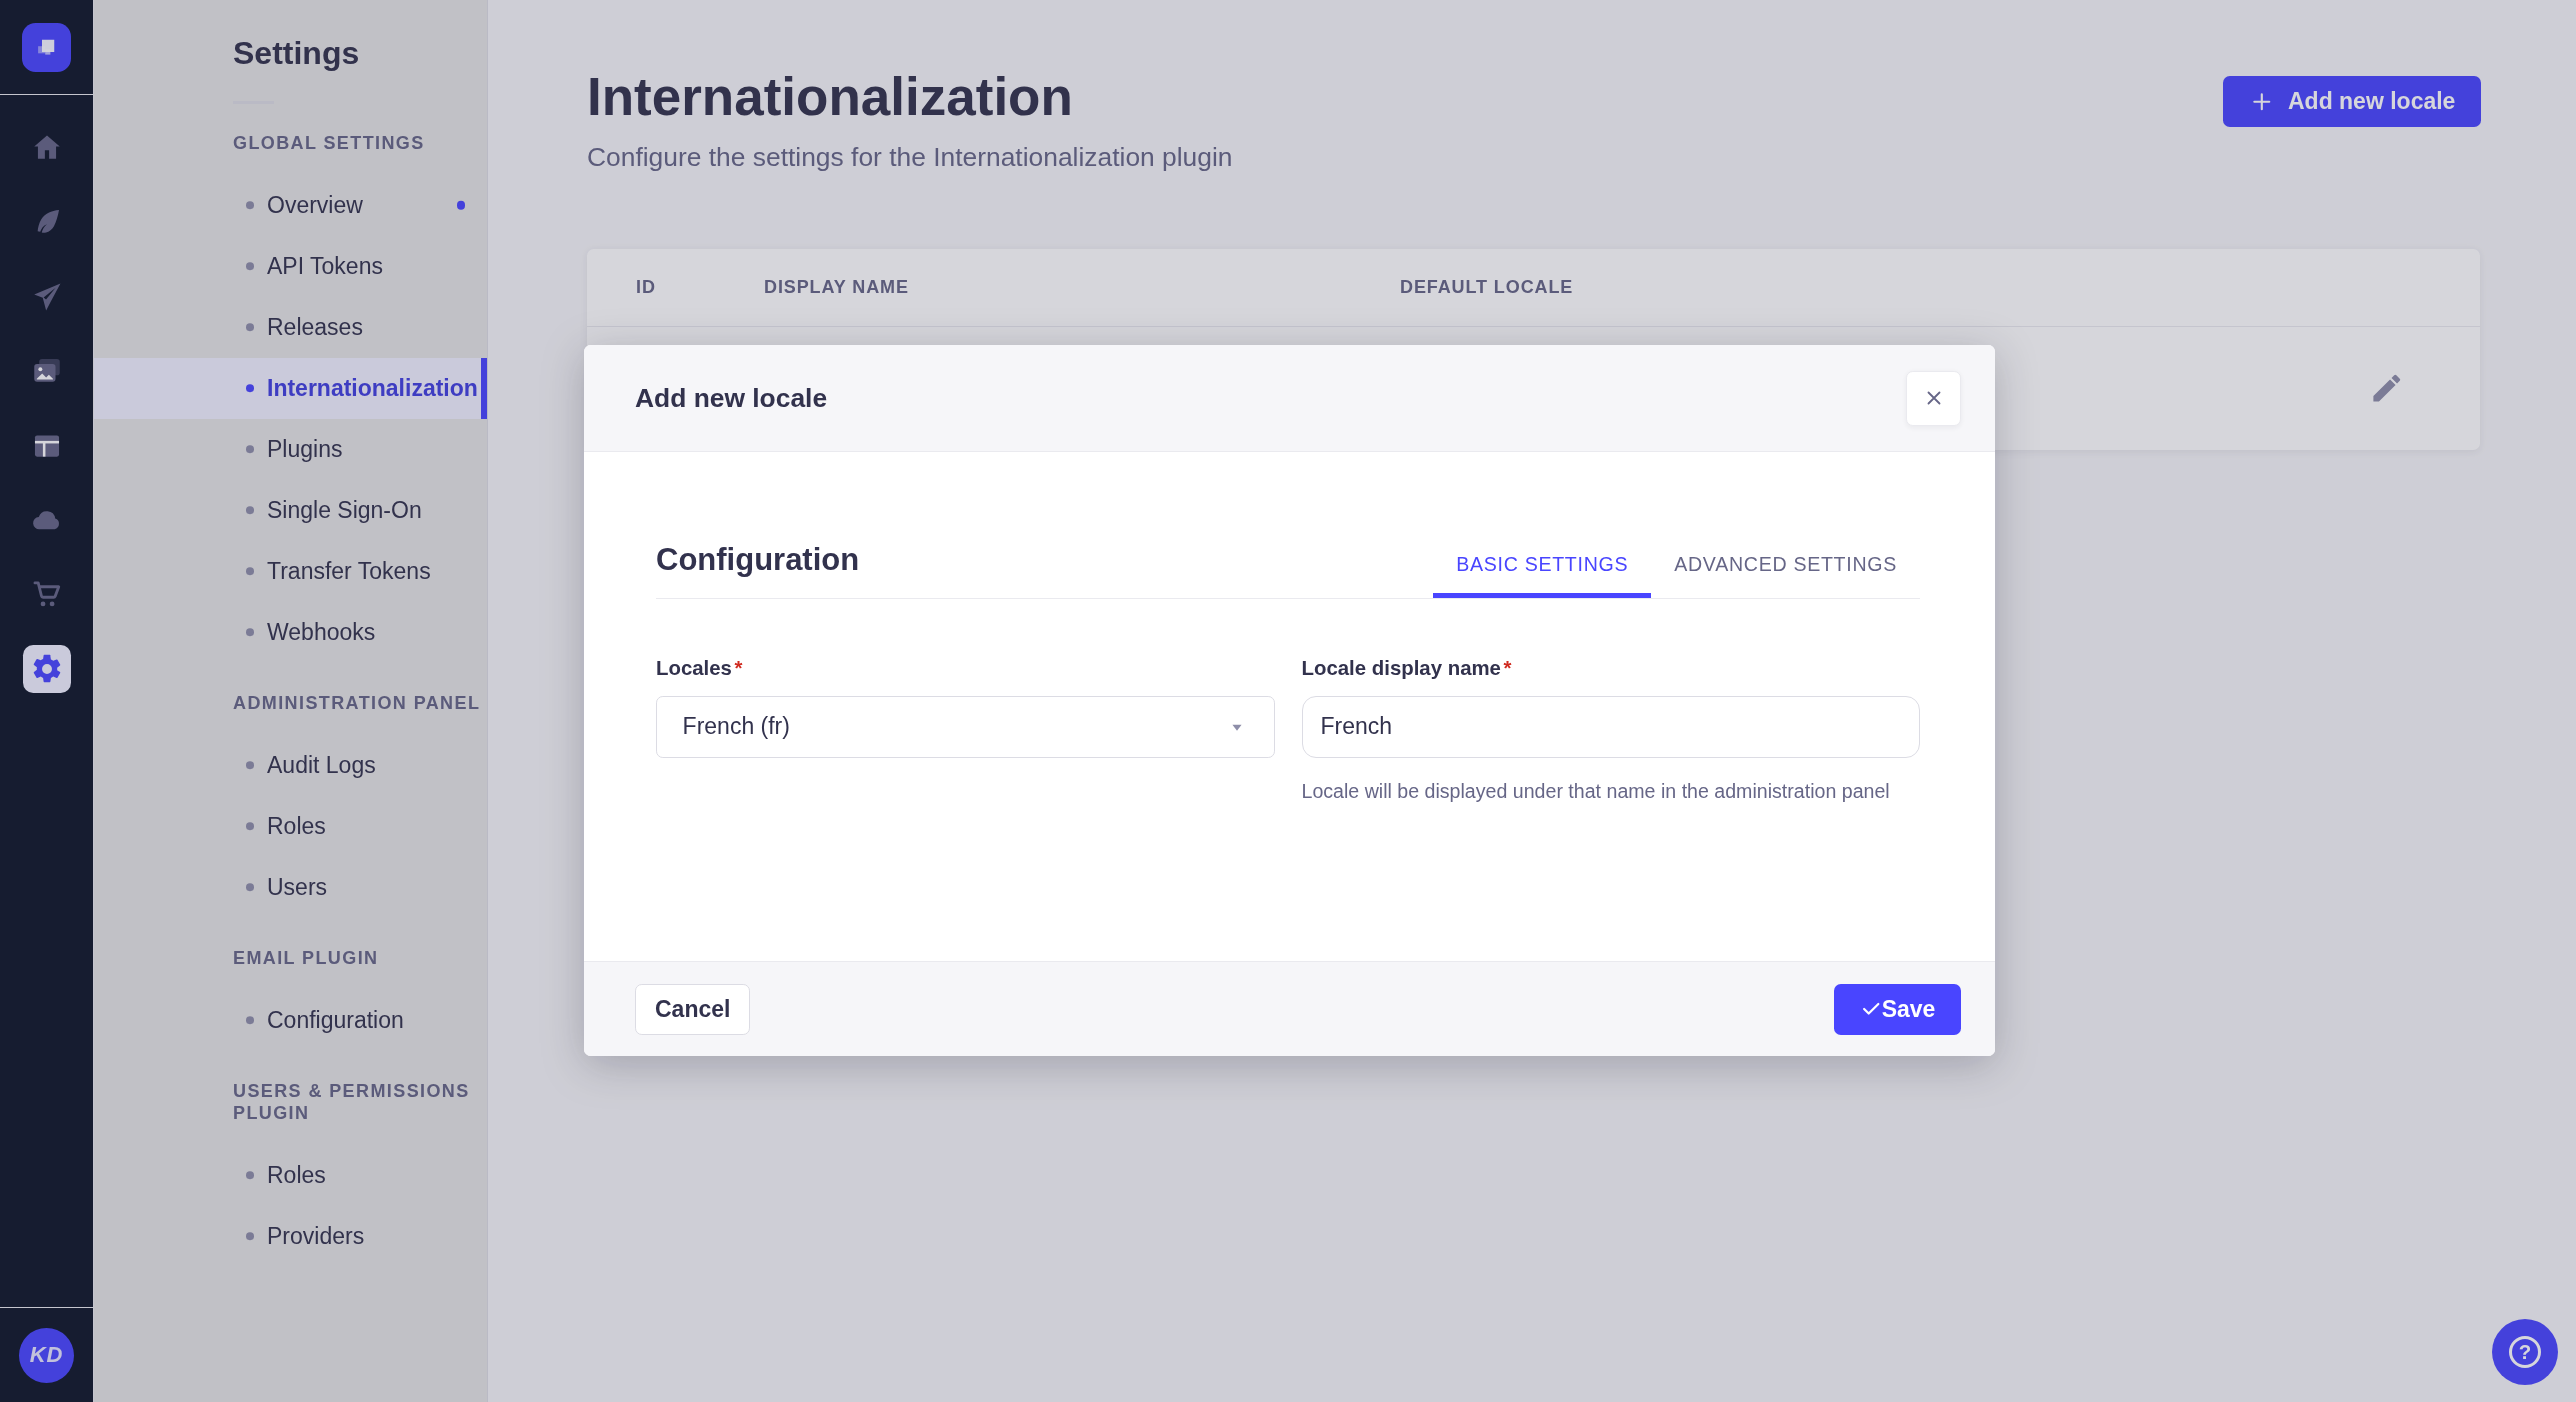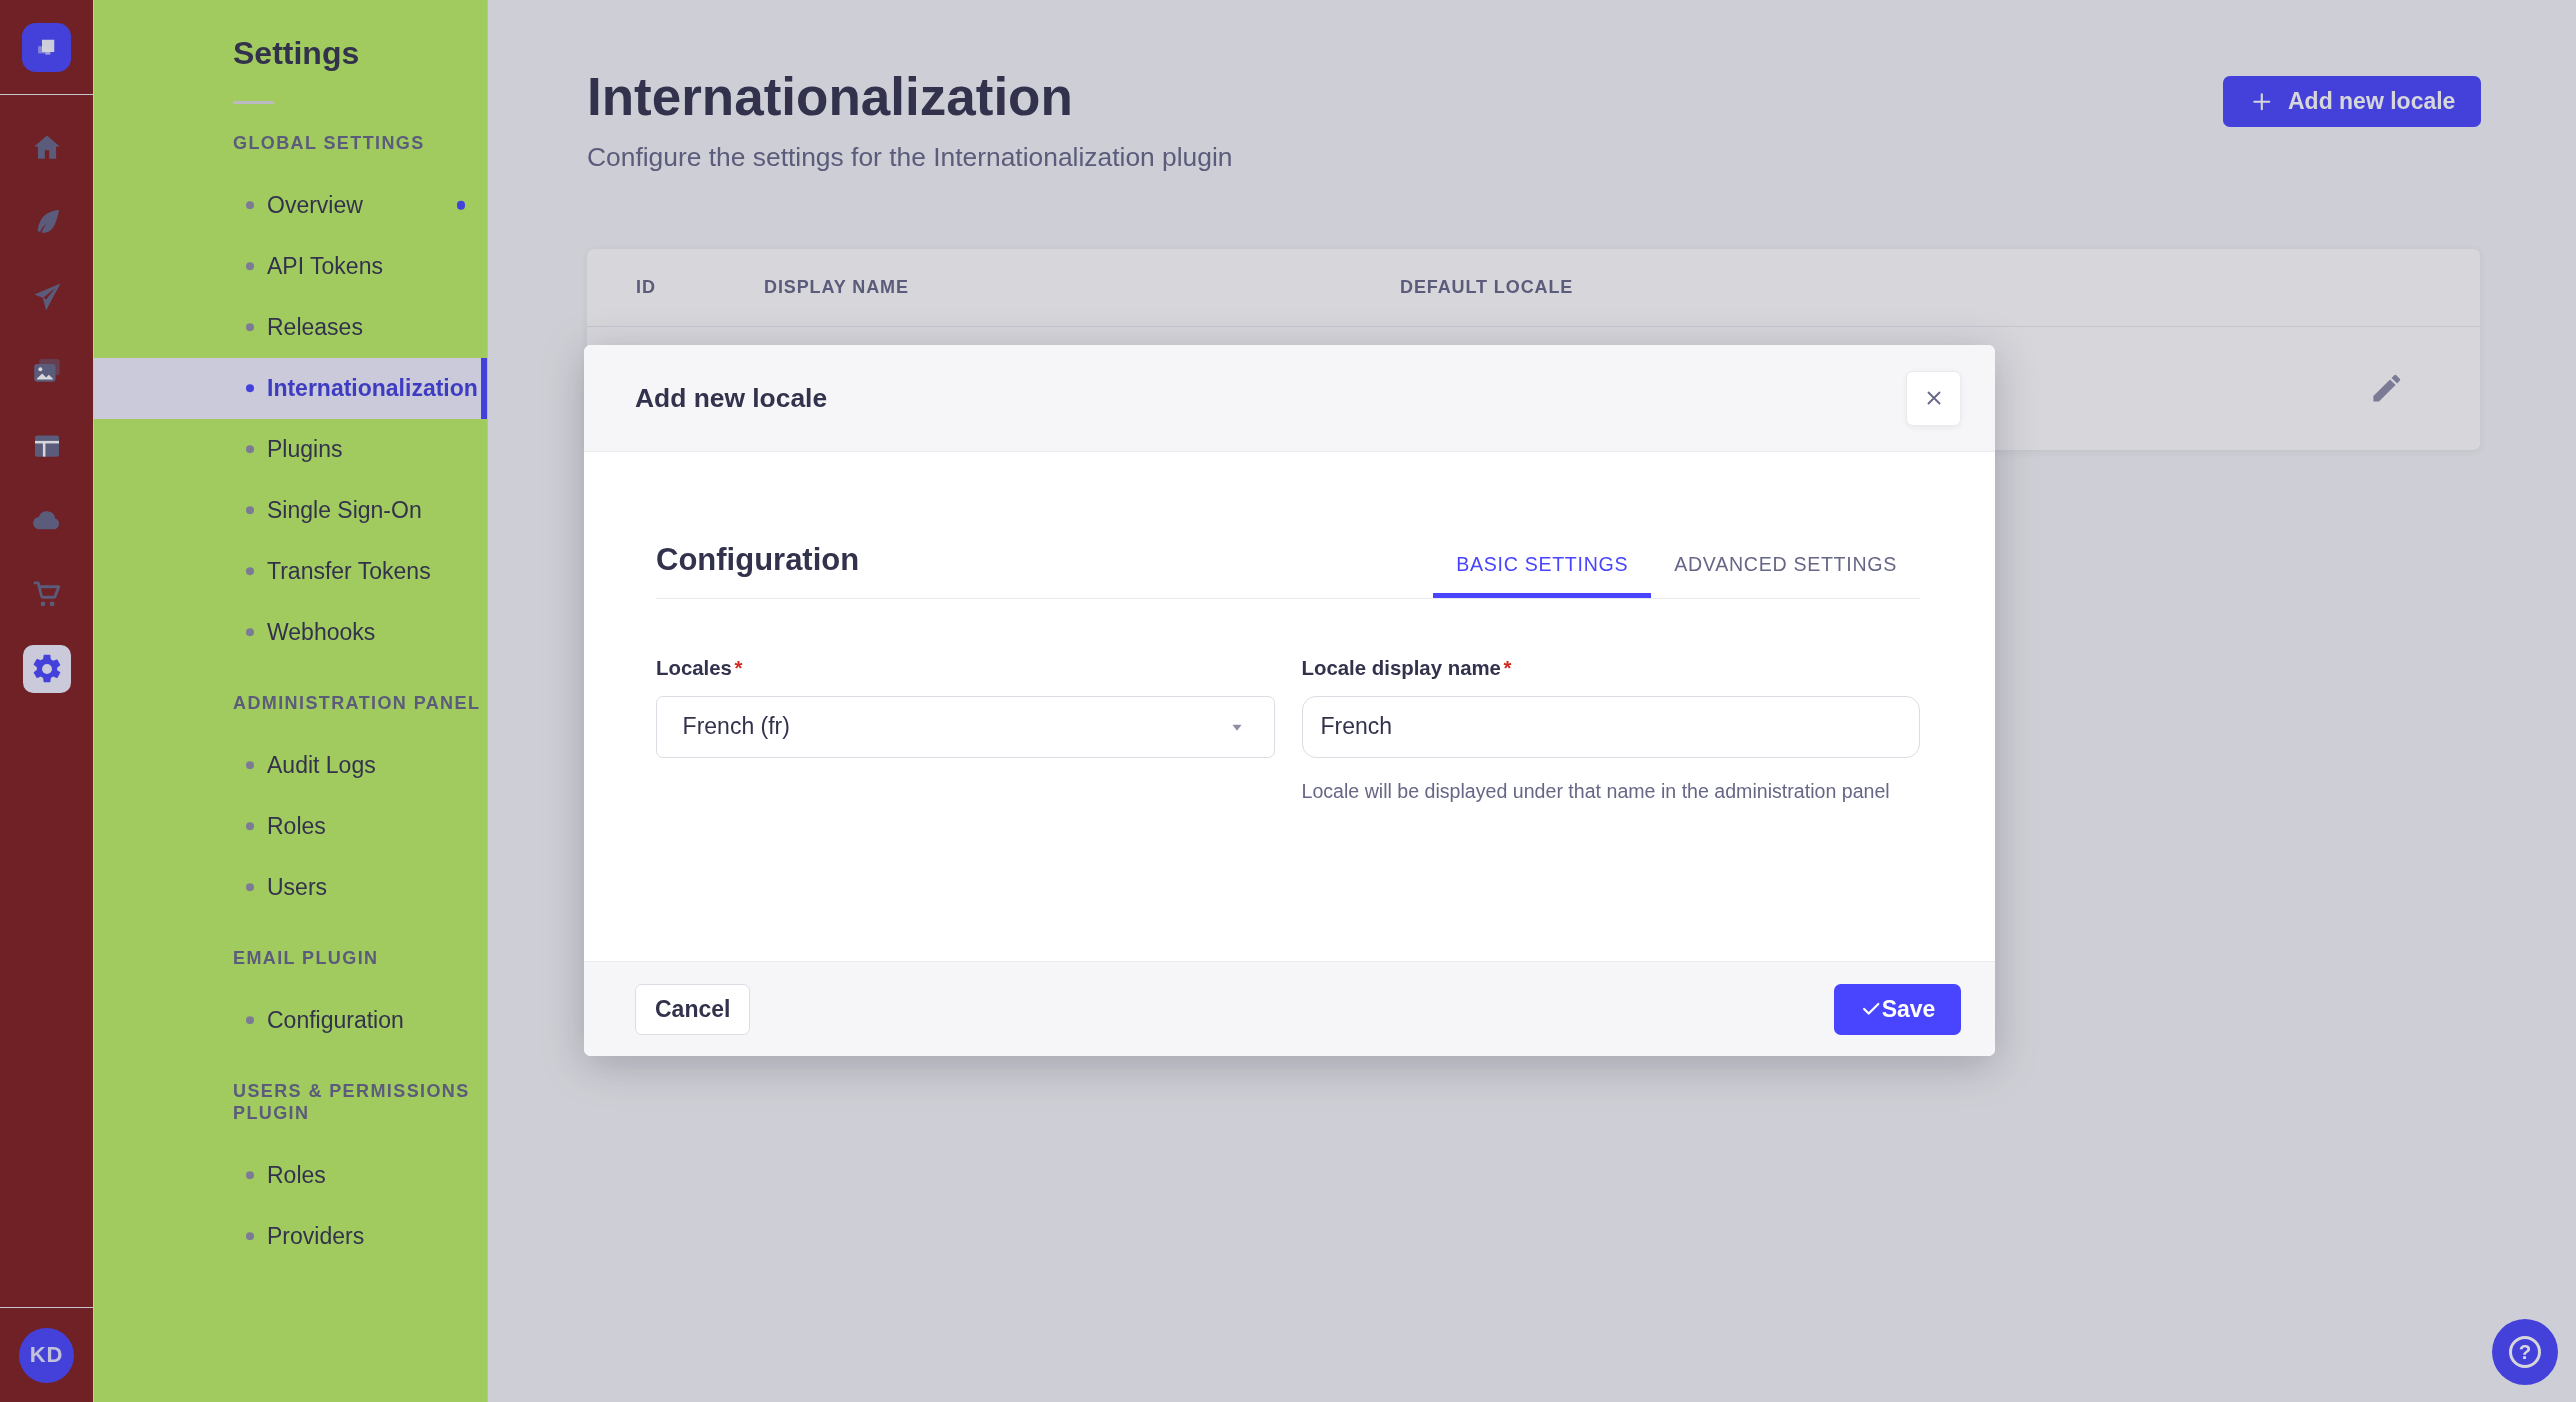--- a/index.html
+++ b/index.html
@@ -2,32 +2,32 @@
 <html style="font-size:13.6px"><head>
 <meta charset="utf-8">
 <style>
   * { box-sizing: border-box; }
   html, body { margin: 0; padding: 0; width: 2576px; height: 1402px; overflow: hidden; }
   body { font-family: "Liberation Sans", sans-serif; background: #f6f6f9; color: #32324d; }
 
   .app { display: flex; width: 2576px; height: 1402px; }
 
   
-  .rail { width: 94px; background: #7f1d1d; border-right: 1.7px solid #eaeaef; display: flex; flex-direction: column; }
+  .rail { width: 94px; background: #0f172a; border-right: 1.7px solid #eaeaef; display: flex; flex-direction: column; font-style: italic; }
   .rail-logo { height: 95px; border-bottom: 1.7px solid #eaeaef; display: flex; align-items: center; justify-content: center; }
   .logo-box { width: 49px; height: 49px; border-radius: 13.6px; background: #4945ff; display: flex; align-items: center; justify-content: center; cursor: pointer; }
   .rail-nav { flex: 1; display: flex; flex-direction: column; align-items: center; gap: 26.4px; padding-top: 29px; }
   .rail-btn { width: 48px; height: 48px; display: flex; align-items: center; justify-content: center; border-radius: 10.2px; cursor: pointer; background: transparent; border: none; padding: 0; }
   .rail-btn svg { width: 34px; height: 34px; }
   .rail-btn.active { background: #f0f0ff; }
   .rail-footer { height: 95px; border-top: 1.7px solid #eaeaef; display: flex; align-items: center; justify-content: center; }
   .avatar { width: 55px; height: 55px; border-radius: 50%; background: #4945ff; color: #e6e5ff; font-size: 22px; font-weight: 700; display: flex; align-items: center; justify-content: center; letter-spacing: 0.9px; cursor: pointer; }
 
   
-  .subnav { width: 394px; background: #bef264; border-right: 1.7px solid #dcdce4; padding-top: 34px; flex-shrink: 0; }
+  .subnav { width: 394px; background: #e5e5e5; border-right: 1.7px solid #dcdce4; padding-top: 34px; flex-shrink: 0; }
   .subnav-title { margin: 0 0 0 139px; font-size: 32px; line-height: 39px; font-weight: 700; color: #32324d; }
   .subnav-divider { width: 41px; height: 2.6px; background: #dcdce4; margin: 28px 0 0 139px; }
   .section-label { margin: 29px 0 0 139px; font-size: 18px; line-height: 22px; font-weight: 700; letter-spacing: 1.4px; color: #666687; }
   .section-label.first { margin-top: 28px; }
   .section-label + .nav-item { margin-top: 21px; }
   .nav-item { position: relative; height: 61px; display: flex; align-items: center; padding-left: 173px; font-size: 23px; color: #32324d; cursor: pointer; }
   .nav-item .bullet { position: absolute; left: 152px; top: 50%; transform: translateY(-50%); width: 7.7px; height: 7.7px; border-radius: 50%; background: #8e8ea9; }
   .nav-item.active { background: #f0f0ff; box-shadow: inset -6px 0 0 #4945ff; color: #4240e0; font-weight: 600; }
   .nav-item.active .bullet { background: #4945ff; }
   .notif-dot { position: absolute; right: 22px; top: 50%; transform: translateY(-50%); width: 8.5px; height: 8.5px; border-radius: 50%; background: #4945ff; }

